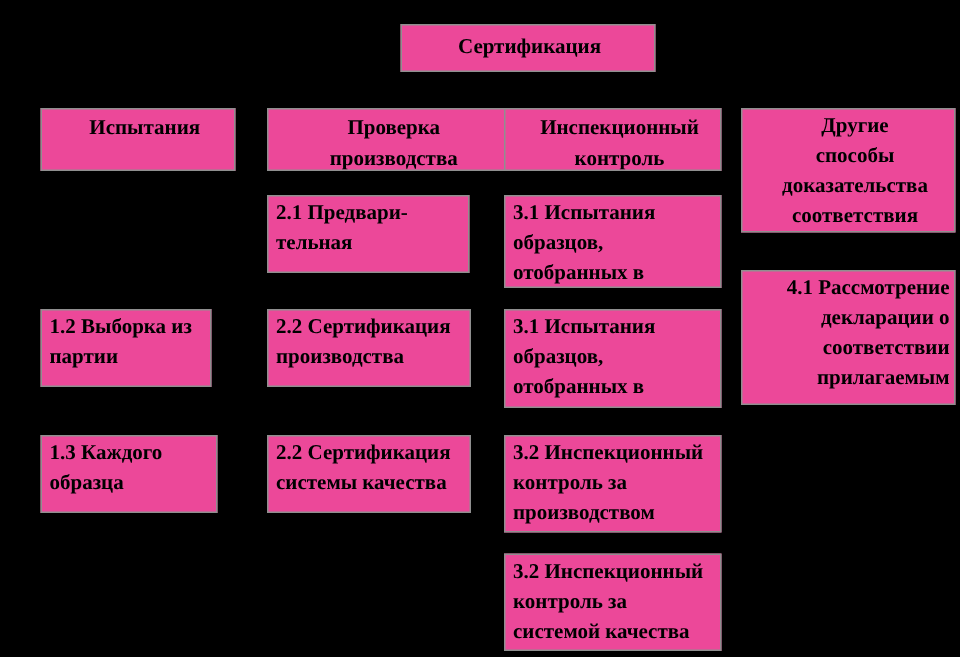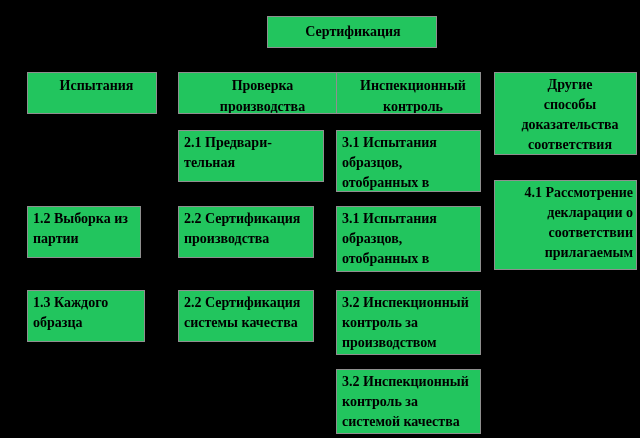--- a/index.html
+++ b/index.html
@@ -8,42 +8,42 @@
     width: 640px;
     height: 438px;
     background: #000000;
     font-family: "Liberation Serif", "DejaVu Serif", serif;
     font-weight: bold;
     color: #000000;
     overflow: hidden;
   }
   .box {
     position: absolute;
-    background: #22c55e;
+    background: #ec4899;
     border: 1px solid #8f8f8f;
     box-sizing: border-box;
     font-size: 14px;
     line-height: 20px;
     white-space: pre-line;
     overflow: hidden;
     padding: 2px 3px 0 5px;
   }
   .hdr { text-align: center; line-height: 21px; padding-left: 12px; }
   #title-box { left: 267px; top: 16px;  width: 170px; height: 32px; text-align: center; padding-top: 5px; font-size: 14px; }
 
   #hdr-col1 { left: 27px;  top: 72px;  width: 130px; height: 42px; }
   #hdr-col2 { left: 178px; top: 72px;  width: 160px; height: 42px; }
   #hdr-col3 { left: 336px; top: 72px;  width: 145px; height: 42px; }
   #hdr-col4 { left: 494px; top: 72px;  width: 143px; height: 83px; line-height: 20px; }
 
   #box-1-1 { left: 27px;  top: 130px; width: 130px; height: 52px; }
   #box-1-2 { left: 27px;  top: 206px; width: 114px; height: 52px; }
   #box-1-3 { left: 27px;  top: 290px; width: 118px; height: 52px; }
 
-  #box-2-1 { left: 178px; top: 130px; width: 146px; height: 52px; }
+  #box-2-1 { left: 178px; top: 130px; width: 135px; height: 52px; }
   #box-2-2a { left: 178px; top: 206px; width: 136px; height: 52px; }
   #box-2-2b { left: 178px; top: 290px; width: 136px; height: 52px; }
 
   #box-3-1a { left: 336px; top: 130px; width: 145px; height: 62px; }
   #box-3-1b { left: 336px; top: 206px; width: 145px; height: 66px; }
   #box-3-2a { left: 336px; top: 290px; width: 145px; height: 65px; }
   #box-3-2b { left: 336px; top: 369px; width: 145px; height: 65px; }
 
   #box-4-1 { left: 494px; top: 180px; width: 143px; height: 90px; text-align: right; }
 </style>

